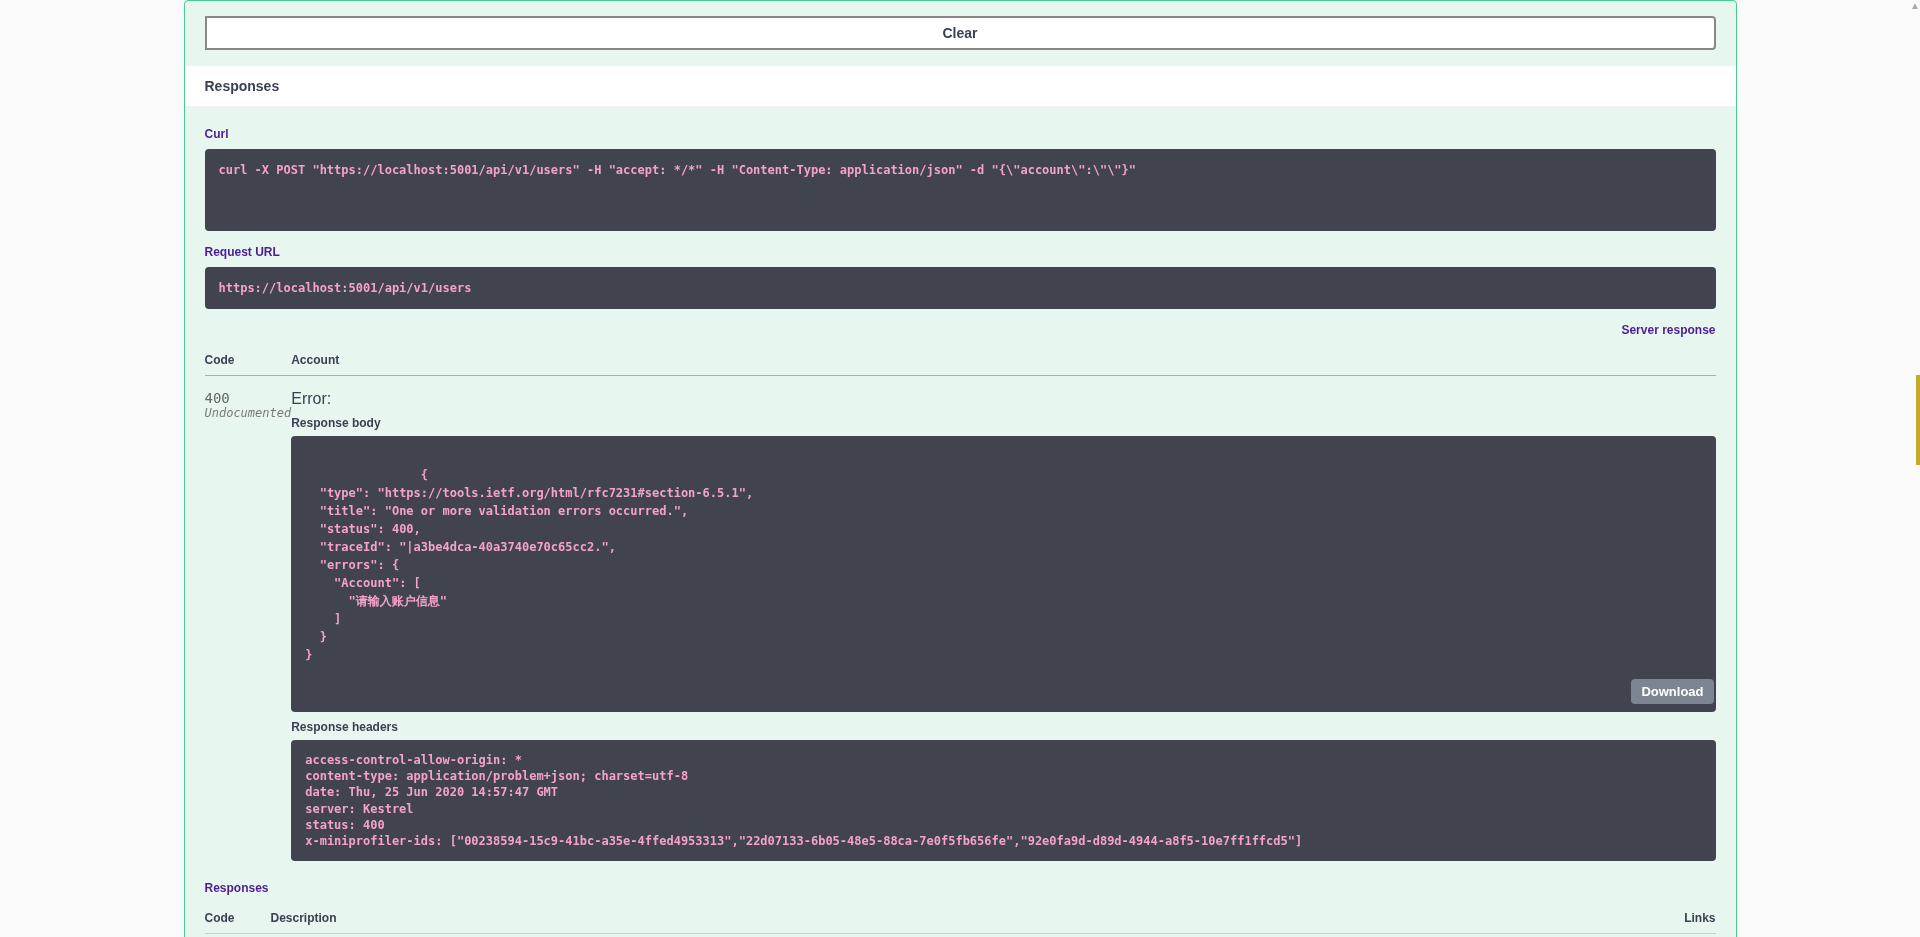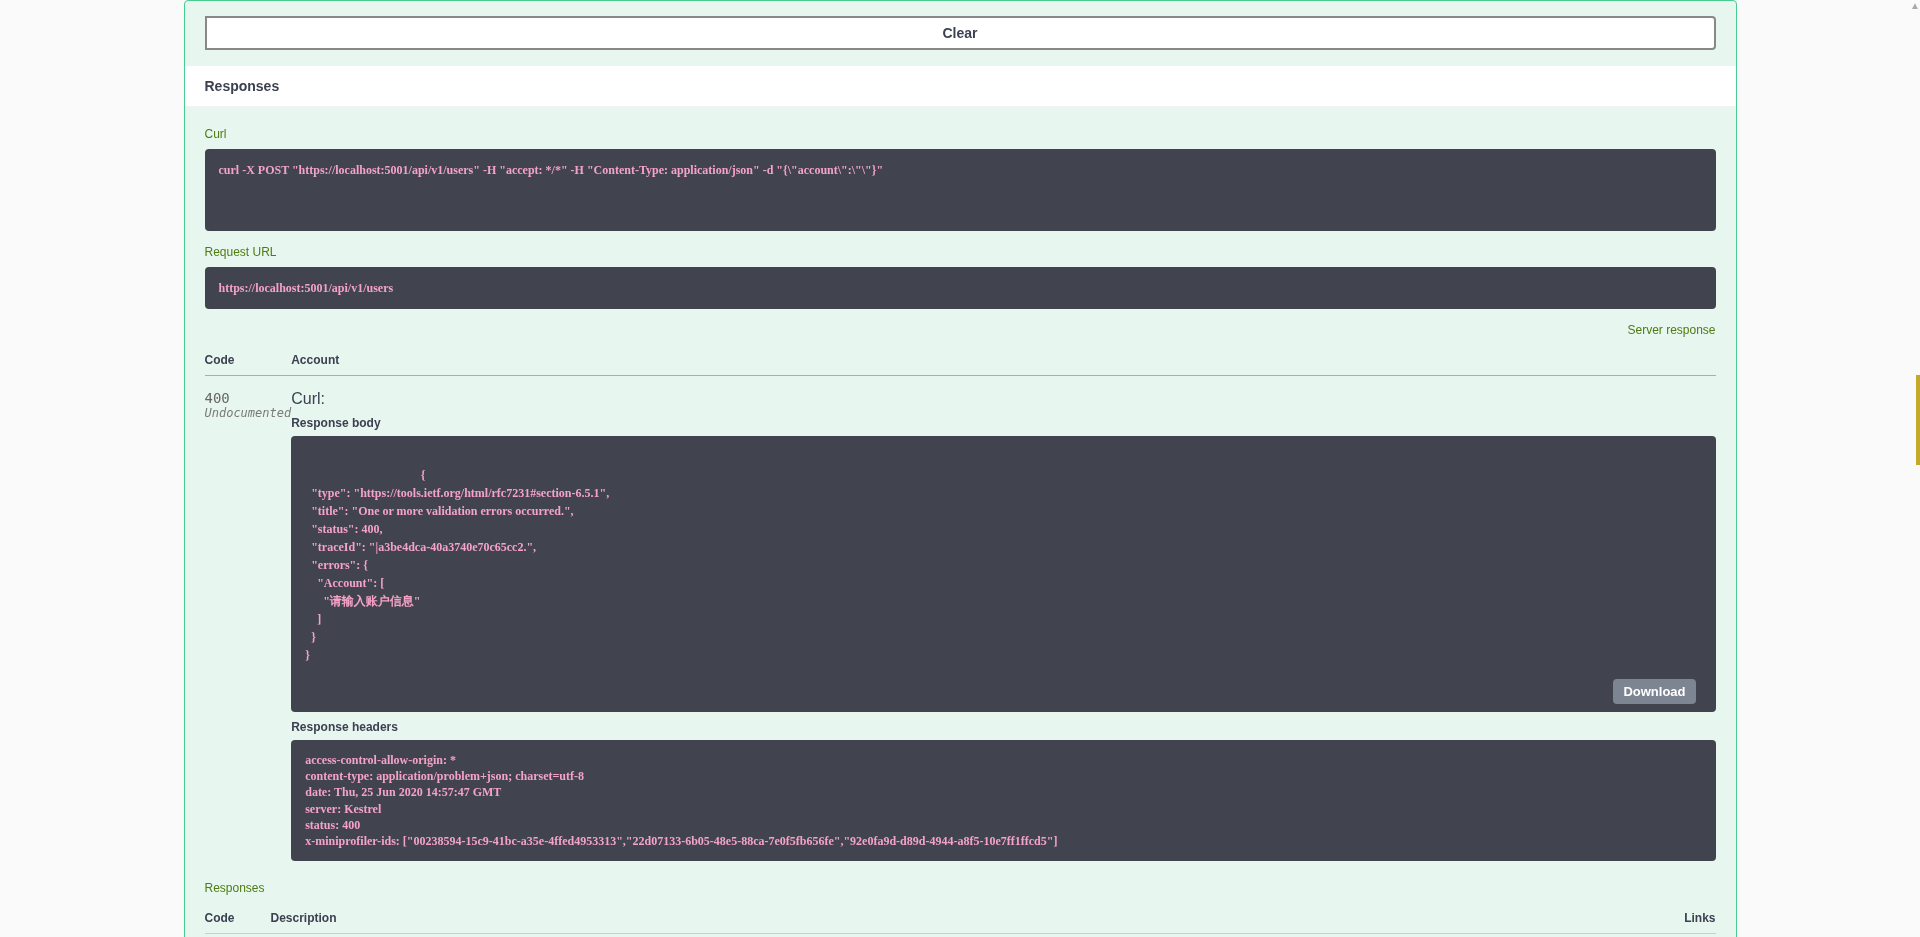--- a/index.html
+++ b/index.html
@@ -56,43 +56,43 @@
     .responses-header h4 {
       font-size: 14px;
       font-weight: 700;
       color: #3b4151;
     }
     .responses-inner {
       padding: 20px;
     }
     .section-label {
       font-size: 12px;
-      font-weight: 400;
-      color: #4d7c0f;
+      font-weight: 700;
+      color: #4c1d95;
       margin-bottom: 8px;
       margin-top: 0;
     }
     .section-label + .code-block {
       margin-bottom: 14px;
     }
     .code-block {
       background: #41444e;
       color: #fff;
       border-radius: 4px;
       padding: 12px 14px;
       font-family: monospace;
       font-size: 12px;
       line-height: 1.5;
       white-space: pre-wrap;
       word-break: break-word;
       overflow-x: auto;
       position: relative;
     }
     .code-block.curl { min-height: 82px; }
-    .code-block .highlight-pink { color: #f5a2c8; font-weight: 700; font-family: Liberation Serif, serif; }
+    .code-block .highlight-pink { color: #f5a2c8; font-weight: 700; }
     .responses-table {
       width: 100%;
       border-collapse: collapse;
       margin-top: 0;
     }
     .responses-table th,
     .responses-table td {
       text-align: left;
       vertical-align: top;
     }
@@ -128,21 +128,21 @@
       font-family: -apple-system, BlinkMacSystemFont, "Segoe UI", sans-serif;
     }
     .body-label {
       font-size: 12px;
       font-weight: 700;
       color: #3b4151;
       margin-bottom: 6px;
     }
     .download-btn {
       position: absolute;
-      right: 20px;
+      right: 2px;
       bottom: 8px;
       background: #7d8492;
       color: #fff;
       border: none;
       padding: 5px 10px;
       font-size: 13px;
       font-weight: 700;
       cursor: pointer;
       border-radius: 4px;
     }
@@ -204,21 +204,21 @@
             <th>Account</th>
           </tr>
         </thead>
         <tbody>
           <tr>
             <td>
               <span class="status-code">400</span>
               <span class="status-note">Undocumented</span>
             </td>
             <td>
-              <div class="error-label">Curl:</div>
+              <div class="error-label">Error:</div>
 
               <div class="body-label">Response body</div>
               <div class="code-block">
                 <span class="highlight-pink">{
   "type": "https://tools.ietf.org/html/rfc7231#section-6.5.1",
   "title": "One or more validation errors occurred.",
   "status": 400,
   "traceId": "|a3be4dca-40a3740e70c65cc2.",
   "errors": {
     "Account": [

